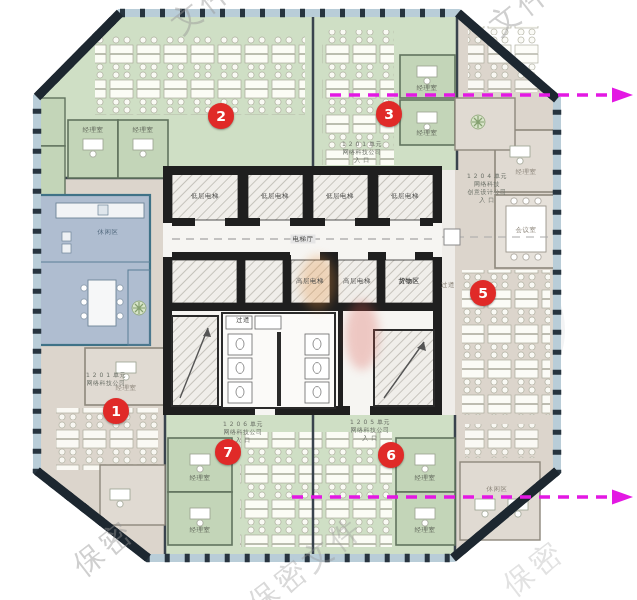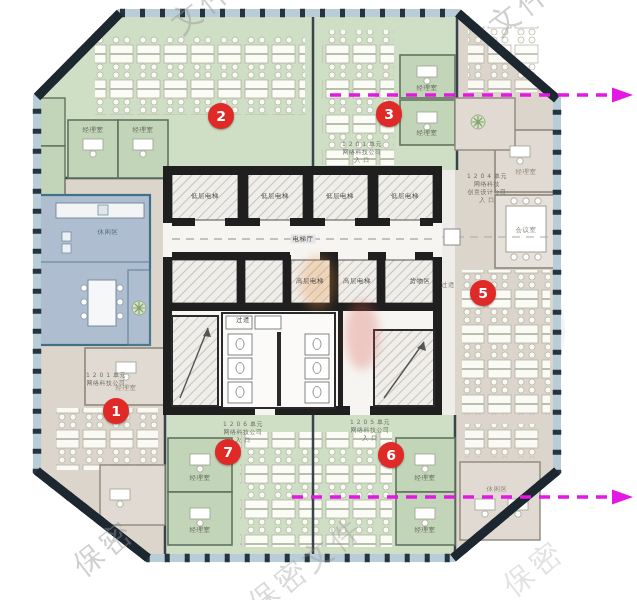--- a/index.html
+++ b/index.html
@@ -249,21 +249,21 @@
 <div class="logo-blob" style="left:300px;top:255px;width:36px;height:55px;background:#e8903a;"></div>
 <div class="logo-blob" style="left:345px;top:300px;width:34px;height:70px;background:#d9544a;"></div>
 
 <div class="lbl core" style="left:205px;top:196px;">低层电梯</div>
 <div class="lbl core" style="left:275px;top:196px;">低层电梯</div>
 <div class="lbl core" style="left:340px;top:196px;">低层电梯</div>
 <div class="lbl core" style="left:405px;top:196px;">低层电梯</div>
 <div class="lbl core" style="left:303px;top:239px;background:#e5e5e5;padding:0 2px;">电梯厅</div>
 <div class="lbl core" style="left:310px;top:281px;">高层电梯</div>
 <div class="lbl core" style="left:357px;top:281px;">高层电梯</div>
-<div class="lbl core" style="left:420px;top:281px;">货物区</div>
+<div class="lbl core" style="left:409px;top:281px;font-weight:bold;">货物区</div>
 <div class="lbl core" style="left:243px;top:320px;">过道</div>
 <div class="lbl beige" style="left:448px;top:285px;">过道</div>
 
 <div class="lbl" style="left:93px;top:130px;">经理室</div>
 <div class="lbl" style="left:143px;top:130px;">经理室</div>
 <div class="lbl" style="left:427px;top:88px;">经理室</div>
 <div class="lbl" style="left:427px;top:133px;">经理室</div>
 <div class="lbl" style="left:200px;top:478px;">经理室</div>
 <div class="lbl" style="left:200px;top:530px;">经理室</div>
 <div class="lbl" style="left:425px;top:478px;">经理室</div>

